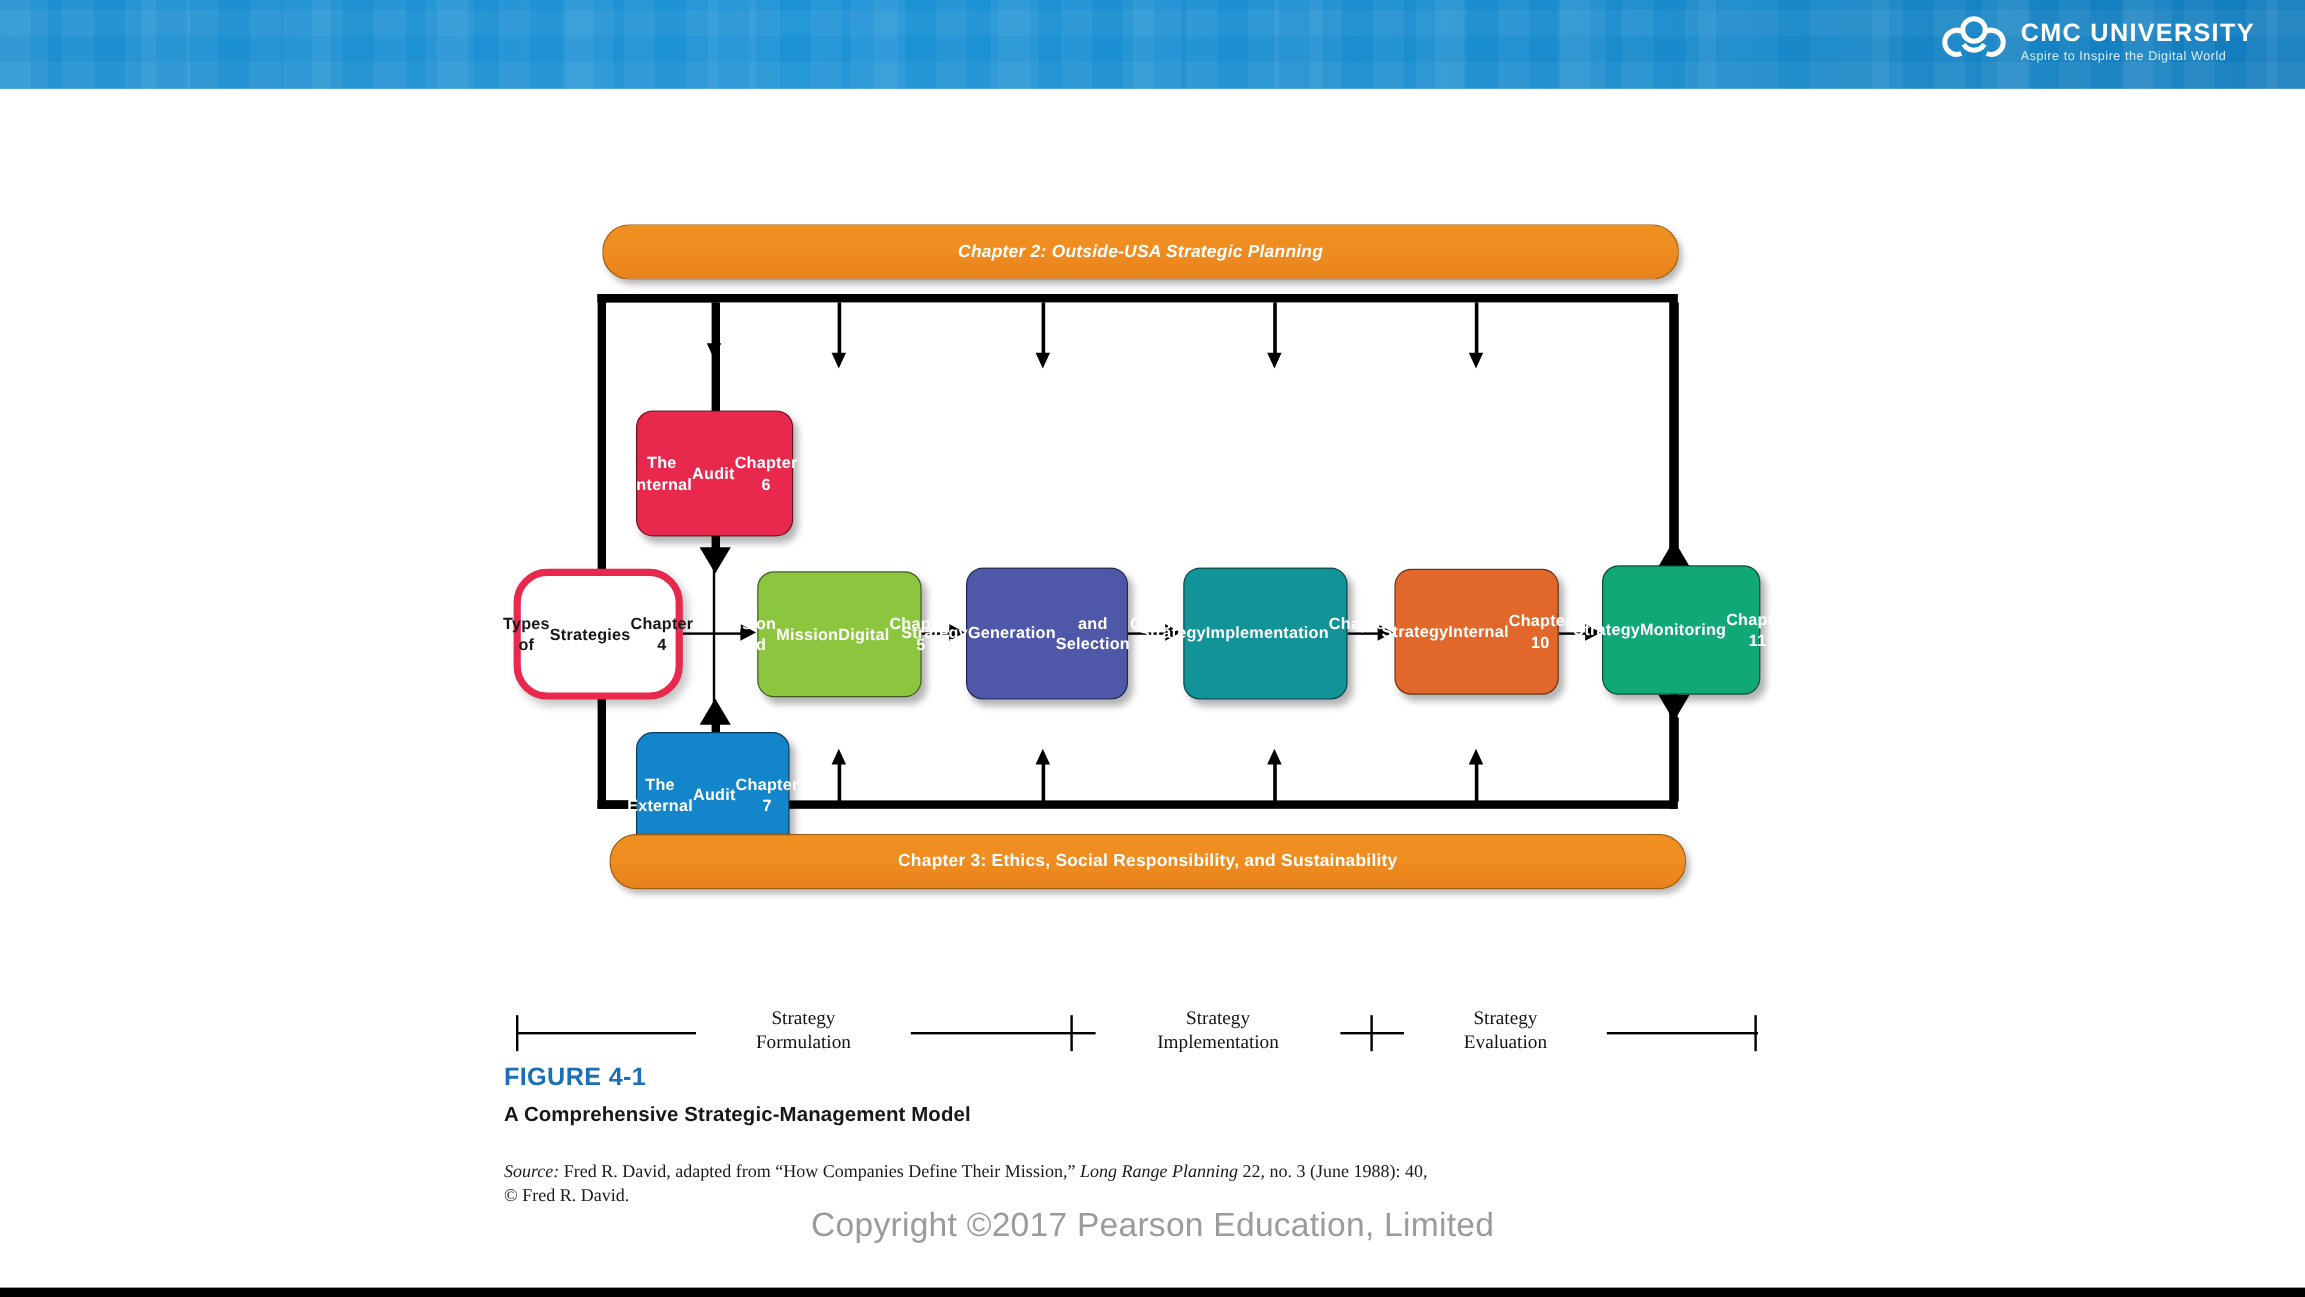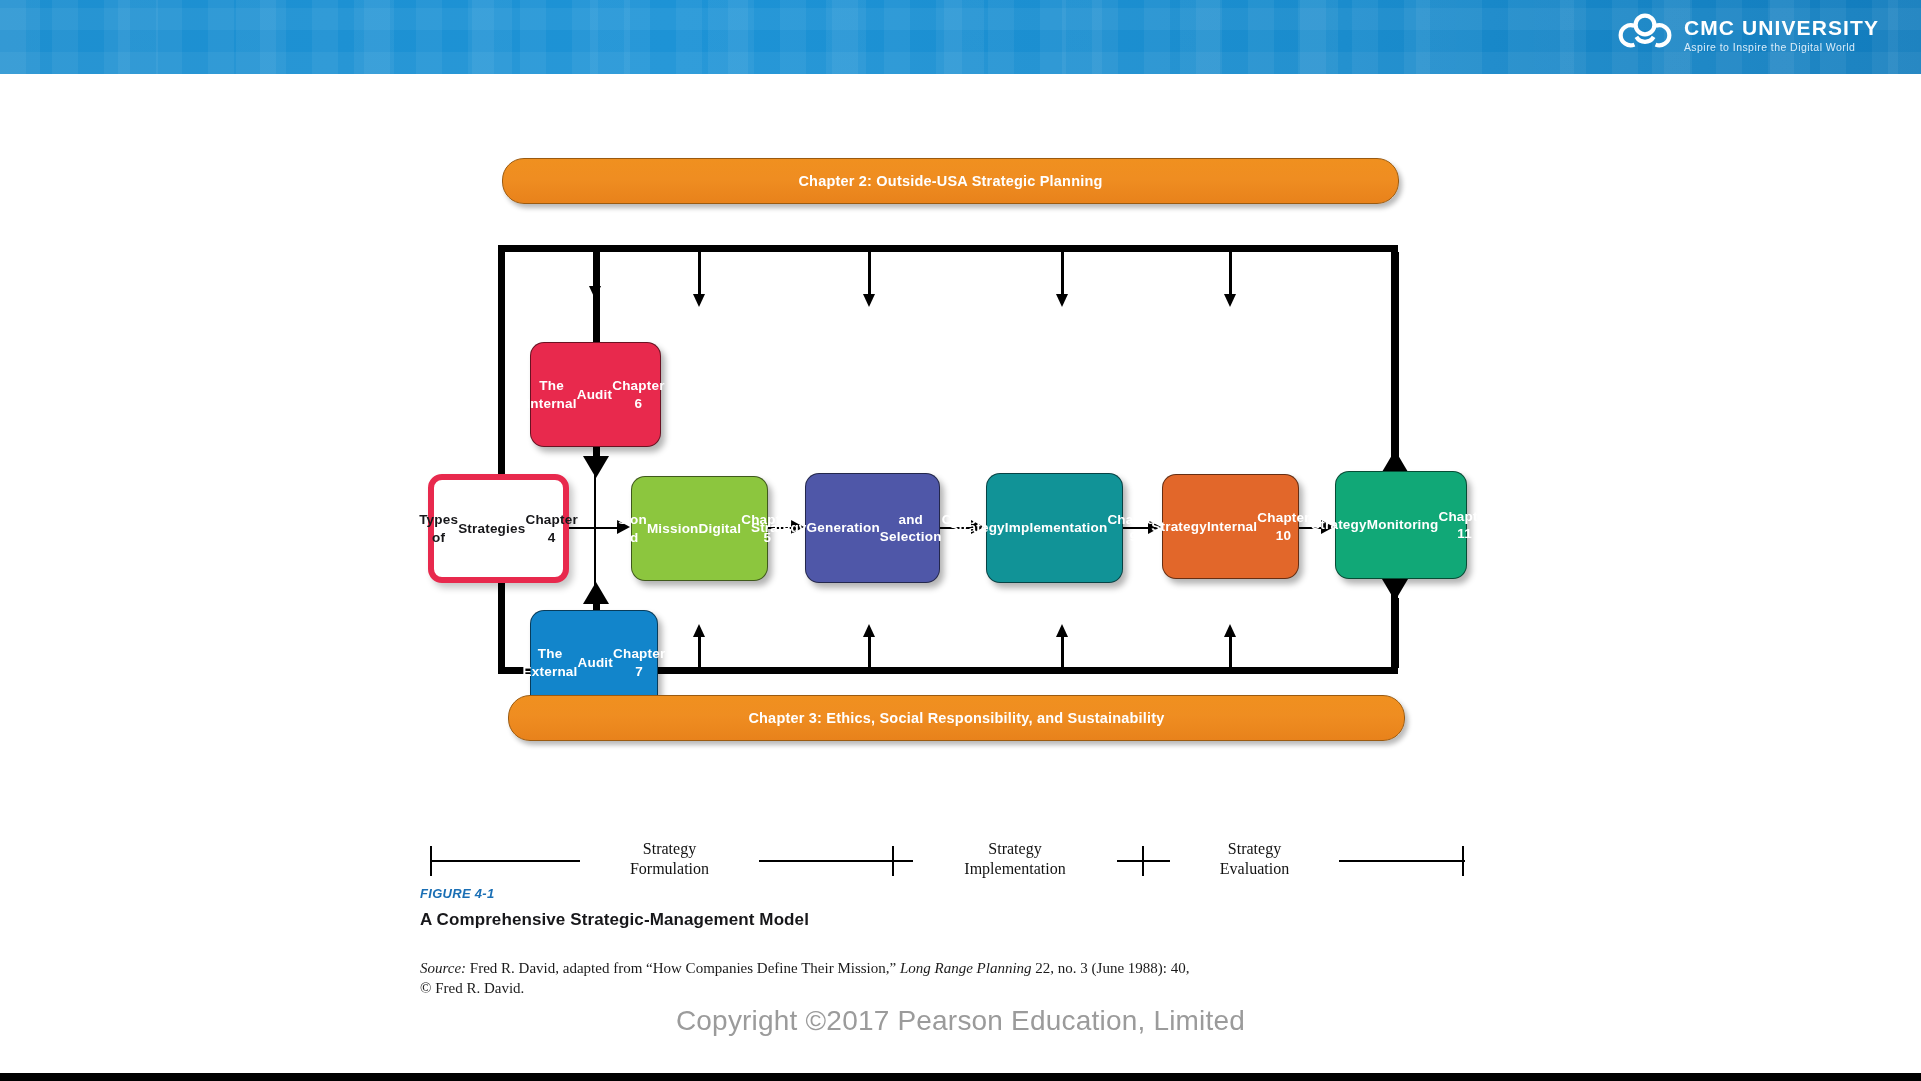--- a/index.html
+++ b/index.html
@@ -48,21 +48,21 @@
   
   .cap-bar{
     position:absolute;
     background:linear-gradient(180deg,#f0901f 0%,#ef8d21 45%,#e8821b 100%);
     border:1.6px solid #9a5a10;
     border-radius:22px;
     box-shadow:3px 4px 5px rgba(0,0,0,.28);
     display:flex;align-items:center;justify-content:center;
     color:#ffffff;font-size:14.5px;font-weight:bold;letter-spacing:.2px;
   }
-  #cap-top{left:502px;top:84px;width:895px;height:44px;}
+  #cap-top{left:502px;top:113px;width:895px;height:44px;font-style:italic;}
   #cap-bottom{left:508px;top:621px;width:895px;height:44px;}
 
   
   .rail{position:absolute;background:#000000;}
   #rail-top      {left:498px;top:171px;width:900px;height:7px;}
   #rail-bottom   {left:498px;top:593px;width:900px;height:7px;}
   #rail-left     {left:498px;top:171px;width:7px;height:429px;}
   #rail-right    {left:1391px;top:171px;width:7px;height:429px;}
 
   
@@ -95,21 +95,21 @@
   .box{
     position:absolute;border-radius:14px;
     box-shadow:4px 5px 6px rgba(0,0,0,.30);
     border:1.2px solid rgba(0,0,0,.55);
     display:flex;align-items:center;justify-content:center;text-align:center;
     color:#ffffff;font-weight:bold;font-size:13.5px;line-height:1.28;
     letter-spacing:.2px;padding:4px;box-sizing:border-box;
   }
   .box.white{
     background:#ffffff;color:#17171a;
-    border:6px solid #e8294d;border-radius:14px;
+    border:6px solid #e8294d;border-radius:28px;
     box-shadow:4px 5px 7px rgba(0,0,0,.22);
     font-weight:bold;font-size:13.5px;
   }
 
   #box-internal {left:530px;top:268px;width:131px;height:105px;background:#e8294d;}
   #box-types    {left:428px;top:400px;width:141px;height:109px;}
   #box-external {left:530px;top:536px;width:128px;height:105px;}
   #box-vision   {left:631px;top:402px;width:137px;height:105px;background:#8cc63e;}
   #box-gen      {left:805px;top:399px;width:135px;height:110px;background:#4f57a8;}
   #box-impl     {left:986px;top:399px;width:137px;height:110px;background:#119397;}
@@ -132,21 +132,21 @@
   .scale .lbl{
     position:absolute;top:0;text-align:center;
     font-family:"Liberation Serif", serif;
     font-size:16px;color:#121212;line-height:1.24;
     background:#ffffff;padding:0 7px;
   }
 
   
   .caption{position:absolute;left:420px;top:812px;width:1010px;}
   .fig-no{
-    color:#1a6fb5;font-size:13px;font-weight:bold;letter-spacing:.3px;font-style:italic;
+    color:#1a6fb5;font-size:21px;font-weight:bold;letter-spacing:.3px;
   }
   .fig-title{
     color:#17171a;font-size:17px;font-weight:bold;margin-top:9px;letter-spacing:.1px;
   }
   .fig-src{
     margin-top:28px;font-family:"Liberation Serif", serif;
     font-size:15px;color:#1a1a1a;line-height:1.35;
   }
   .fig-src i{font-style:italic;}
 

